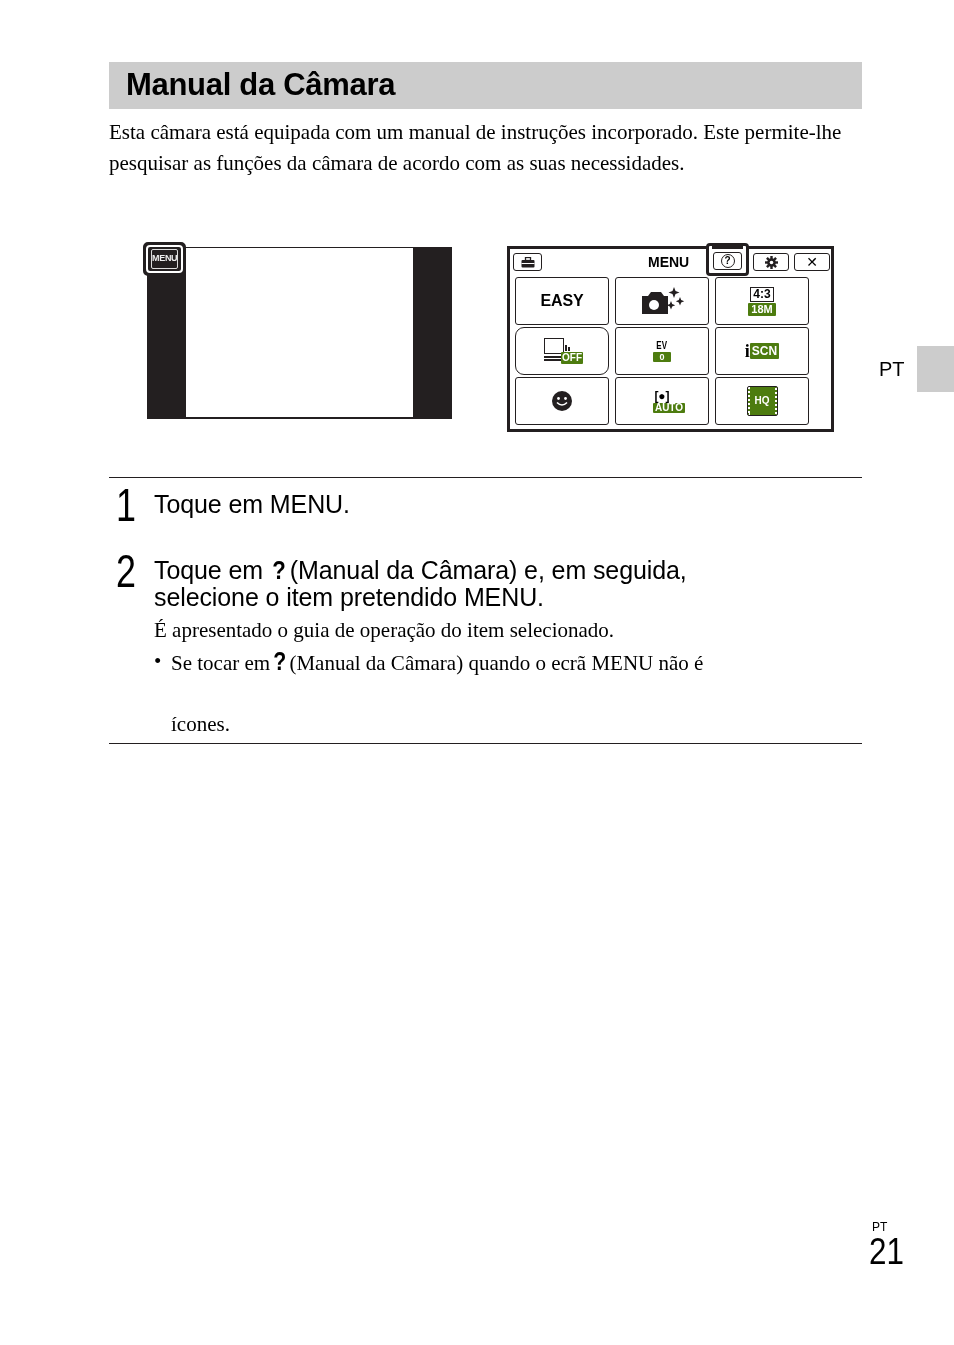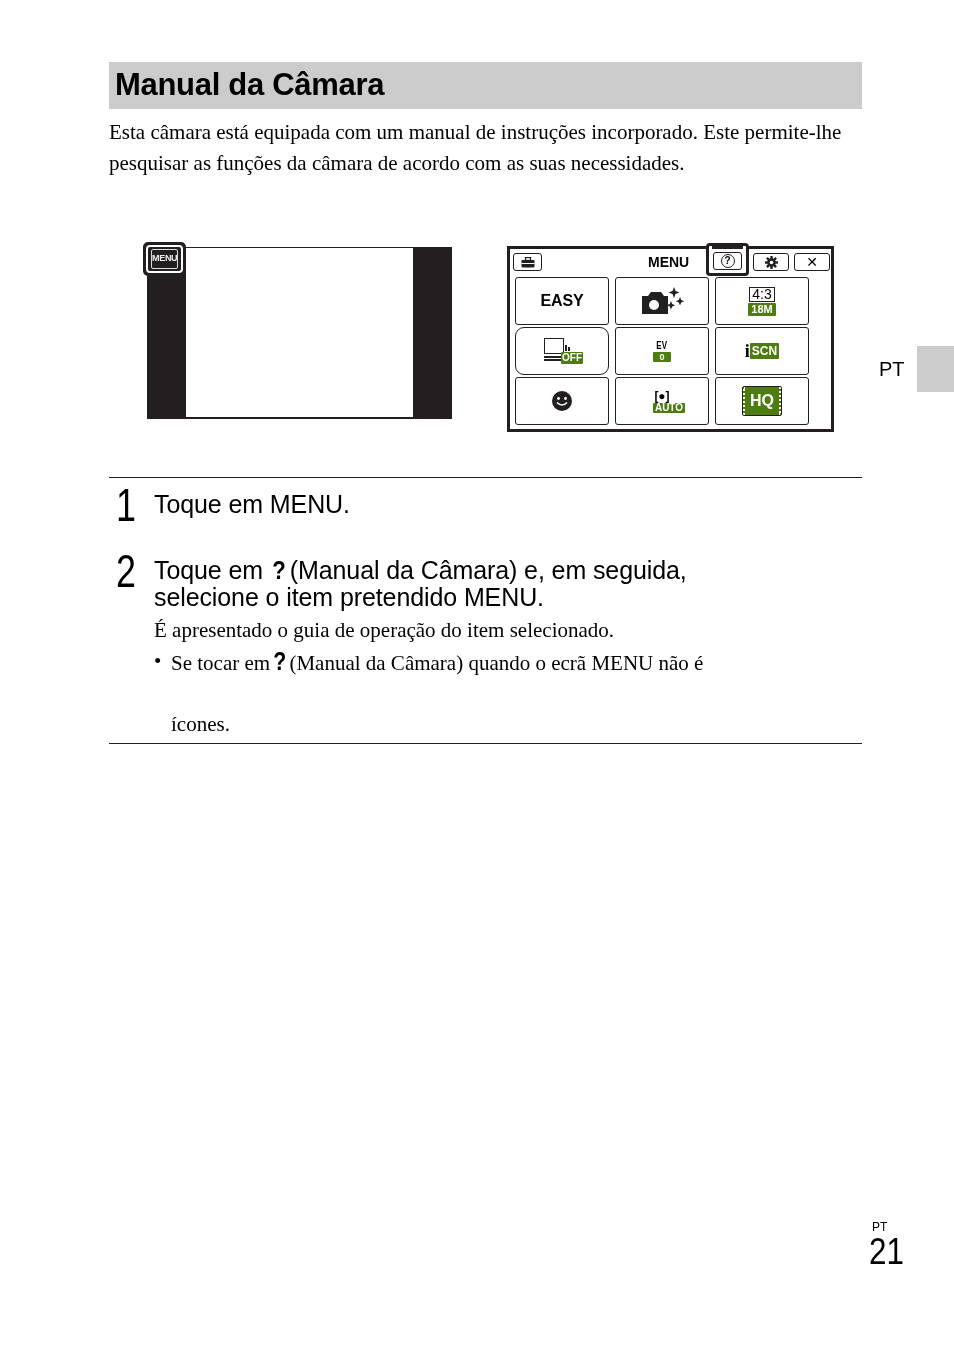--- a/index.html
+++ b/index.html
@@ -1,21 +1,21 @@
 <!DOCTYPE html>
 <html><head>
 <meta charset="utf-8">
 <style>
   html, body { margin:0; padding:0; background:#fff; }
   body { width:954px; height:1345px; position:relative; overflow:hidden; color:#000; }
   .serif { font-family: "Liberation Serif", "DejaVu Serif", serif; }
   .sans { font-family: "Liberation Sans", "DejaVu Sans", sans-serif; }
 
   .title-bar { position:absolute; left:109px; top:62px; width:753px; height:47px; background:#cccccc; }
-  .title-bar h1 { margin:0; position:absolute; left:6px; top:5px; font-size:31px; font-weight:bold; letter-spacing:-0.3px; }
+  .title-bar h1 { margin:0; position:absolute; left:17px; top:5px; font-size:31px; font-weight:bold; letter-spacing:-0.3px; }
 
   .intro { position:absolute; left:109px; top:117px; width:750px; font-size:21px; line-height:30.5px; }
 
   
   .screen-left { position:absolute; left:147px; top:247px; width:305px; height:172px; background:#231f20; }
   .screen-left .view { position:absolute; left:39px; top:1px; width:227px; height:169px; background:#fff; }
   .menu-btn-outer { position:absolute; left:-4px; top:-5px; width:43px; height:34px; background:#231f20; border:3px solid #231f20; border-radius:5px; box-sizing:border-box; }
   .menu-btn-outer .ring { position:absolute; left:0; top:0; right:0; bottom:0; border:2px solid #fff; border-radius:4px; }
   .menu-btn { position:absolute; left:5px; top:4px; width:27px; height:20px; border:1.5px solid #ddd; border-radius:2px; box-sizing:border-box; color:#eee; font-size:9px; font-weight:bold; text-align:center; line-height:17px; letter-spacing:-0.3px; }
 
@@ -97,21 +97,21 @@
     <span class="txt">EASY</span>
   </div>
   <div class="tile" style="left:105px;top:28px;">
     <svg width="46" height="30" viewBox="0 0 46 30">
         <path d="M3 10 h6 l3-4 h10 l3 4 h4 v18 h-26 z" fill="#231f20"></path>
         <circle cx="15" cy="19" r="5" fill="#fff"></circle>
         <path d="M35 1 l1.5 4 4 1.5-4 1.5-1.5 4-1.5-4-4-1.5 4-1.5z M41 11 l1.2 3 3 1.2-3 1.2-1.2 3-1.2-3-3-1.2 3-1.2z M32 15 l1.2 3 3 1.2-3 1.2-1.2 3-1.2-3-3-1.2 3-1.2z" fill="#231f20"></path>
       </svg>
   </div>
   <div class="tile" style="left:205px;top:28px;">
-    <span style="font-size:14px;font-weight:normal;border:1.5px solid #231f20;padding:0 2px;line-height:13px;">4:3</span>
+    <span style="font-size:12px;font-weight:bold;border:1.5px solid #231f20;padding:0 2px;line-height:13px;">4:3</span>
     <span class="blk" style="font-size:11px;padding:0 3px;line-height:13px;margin-top:1px;">18M</span>
   </div>
 
   <div class="tile" style="left:5px;top:78px;border-radius:9px;">
     <div style="position:relative;width:40px;height:28px;">
       <div style="position:absolute;left:2px;top:1px;width:18px;height:14px;border:1.5px solid #231f20;"></div>
       <div style="position:absolute;left:2px;top:19px;width:18px;height:1.5px;background:#231f20;"></div>
       <div style="position:absolute;left:2px;top:22px;width:18px;height:1.5px;background:#231f20;"></div>
       <div style="position:absolute;left:23px;top:8px;width:1.5px;height:6px;background:#231f20;"></div>
       <div style="position:absolute;left:26px;top:10px;width:1.5px;height:4px;background:#231f20;"></div>
@@ -133,21 +133,21 @@
         <circle cx="7.5" cy="8.5" r="1.4" fill="#fff"></circle>
         <circle cx="14.5" cy="8.5" r="1.4" fill="#fff"></circle>
         <path d="M6 12.5 q5 5 10 0" stroke="#fff" stroke-width="1.6" fill="none"></path>
       </svg>
   </div>
   <div class="tile" style="left:105px;top:128px;">
     <span style="font-size:12px;font-weight:bold;line-height:12px;">[●]</span>
     <span class="blk" style="font-size:10px;line-height:10px;padding:0 2px;margin-left:14px;margin-top:1px;">AUTO</span>
   </div>
   <div class="tile" style="left:205px;top:128px;">
-    <span class="blk" style="font-size:16px;line-height:20px;padding:4px 5px;border-left:2px dotted #fff;border-right:2px dotted #fff;outline:1.5px solid #231f20;">HQ</span>
+    <span class="blk" style="font-size:10px;line-height:20px;padding:4px 5px;border-left:2px dotted #fff;border-right:2px dotted #fff;outline:1.5px solid #231f20;">HQ</span>
   </div>
 </div>
 
 <div class="side-tab-label sans">PT</div>
 <div class="side-tab"></div>
 
 <div class="rule" style="top:477px;"></div>
 
 <div class="step-num sans" style="left:116px;top:482px;">1</div>
 <div class="step-text sans" style="top:491px;">Toque em MENU.</div>

